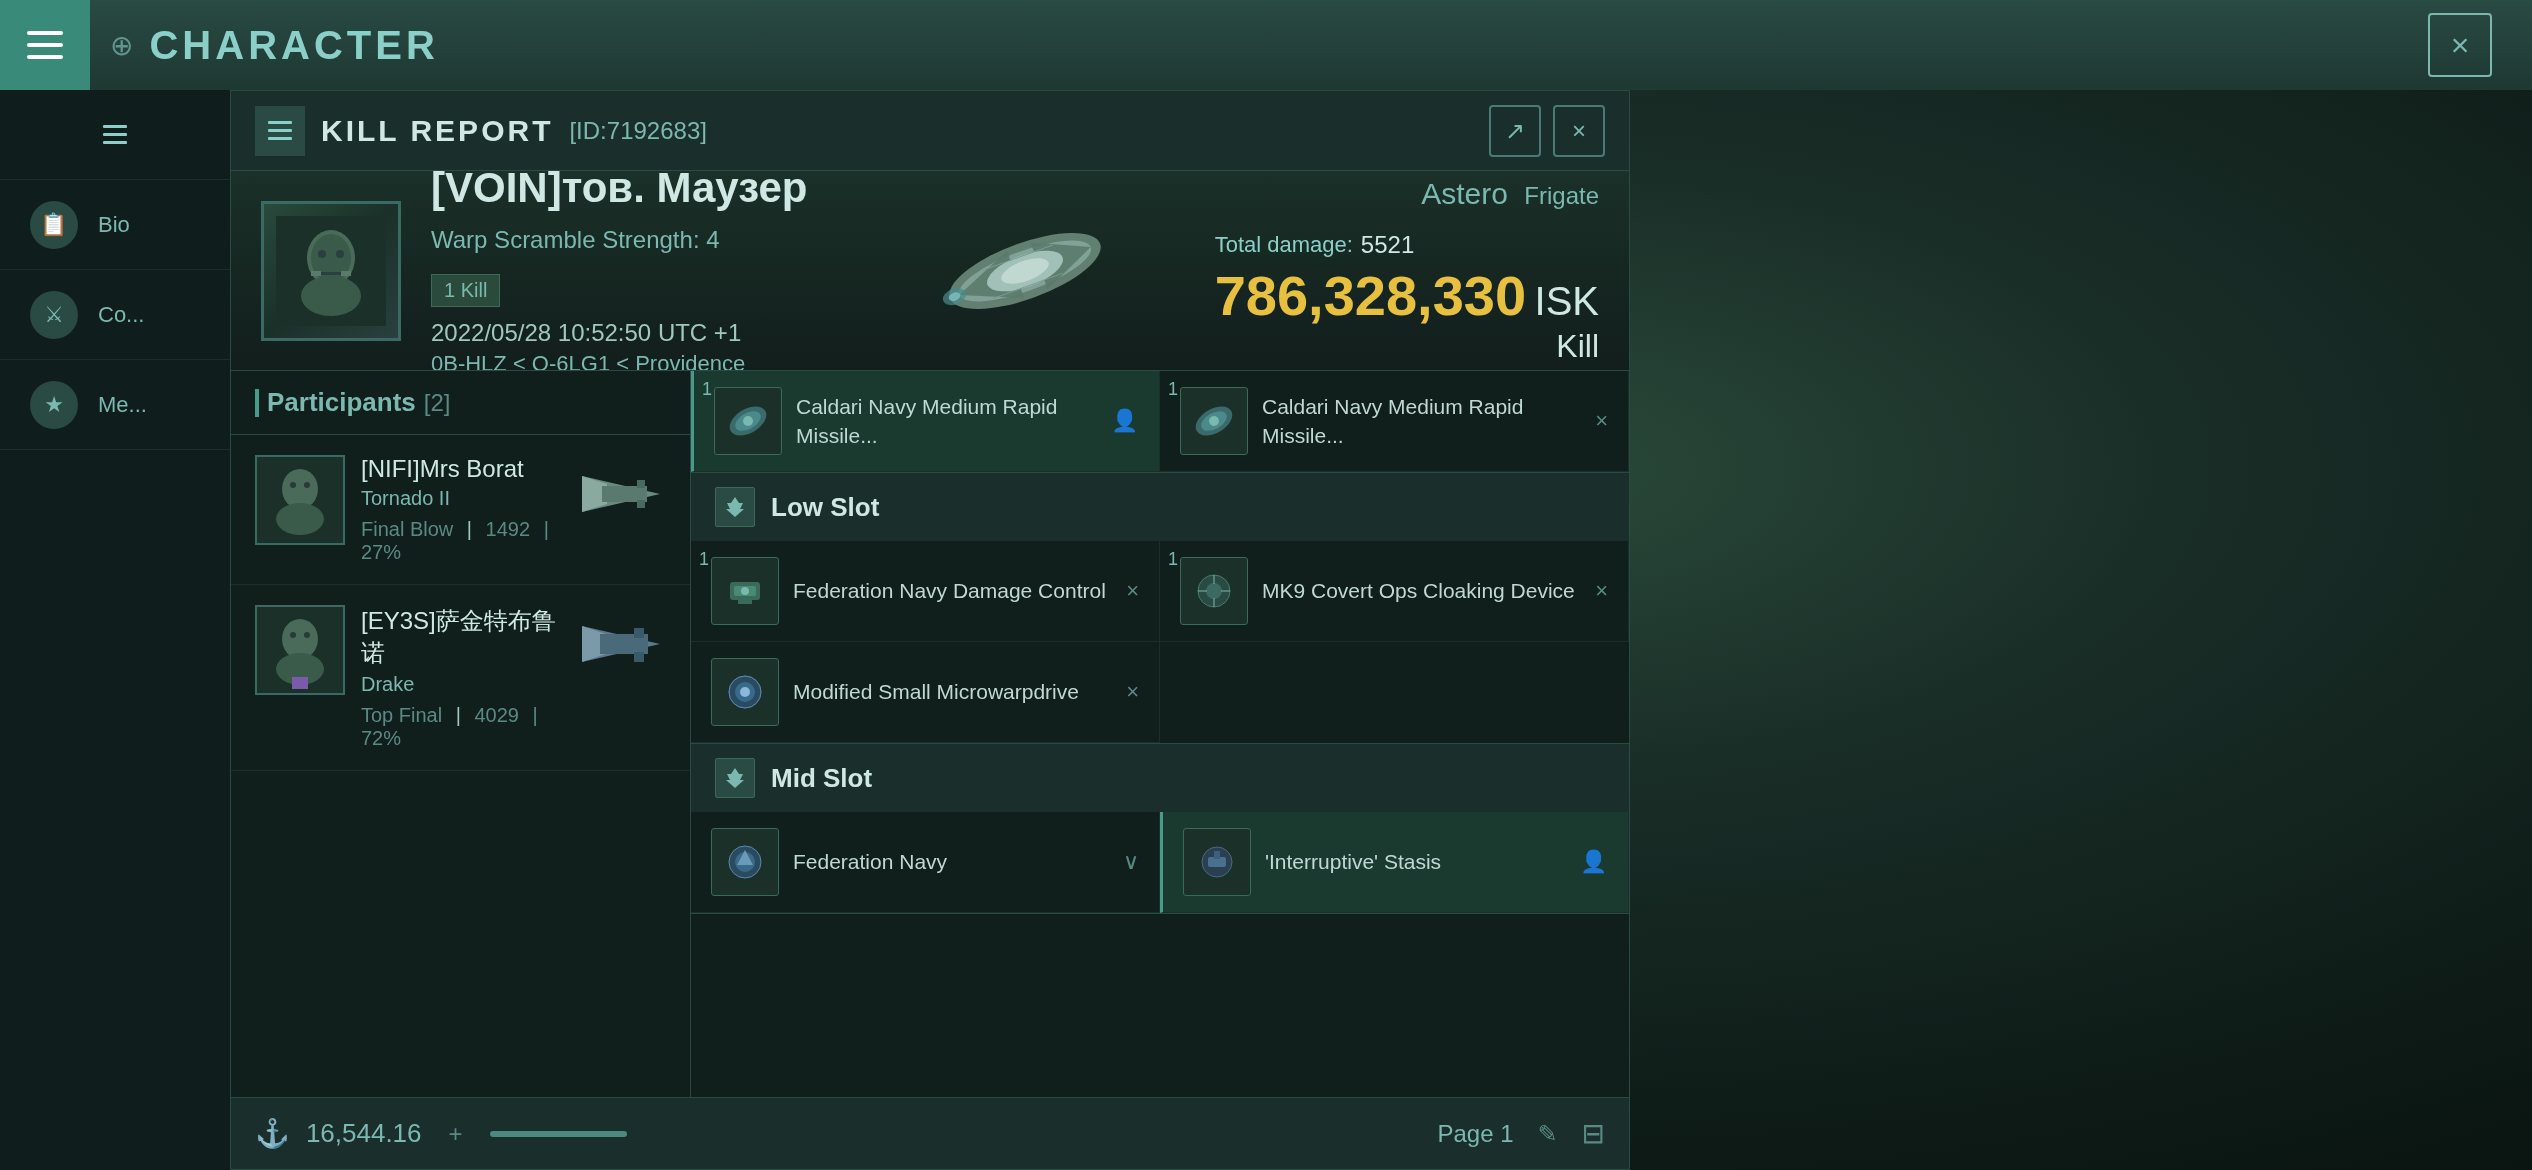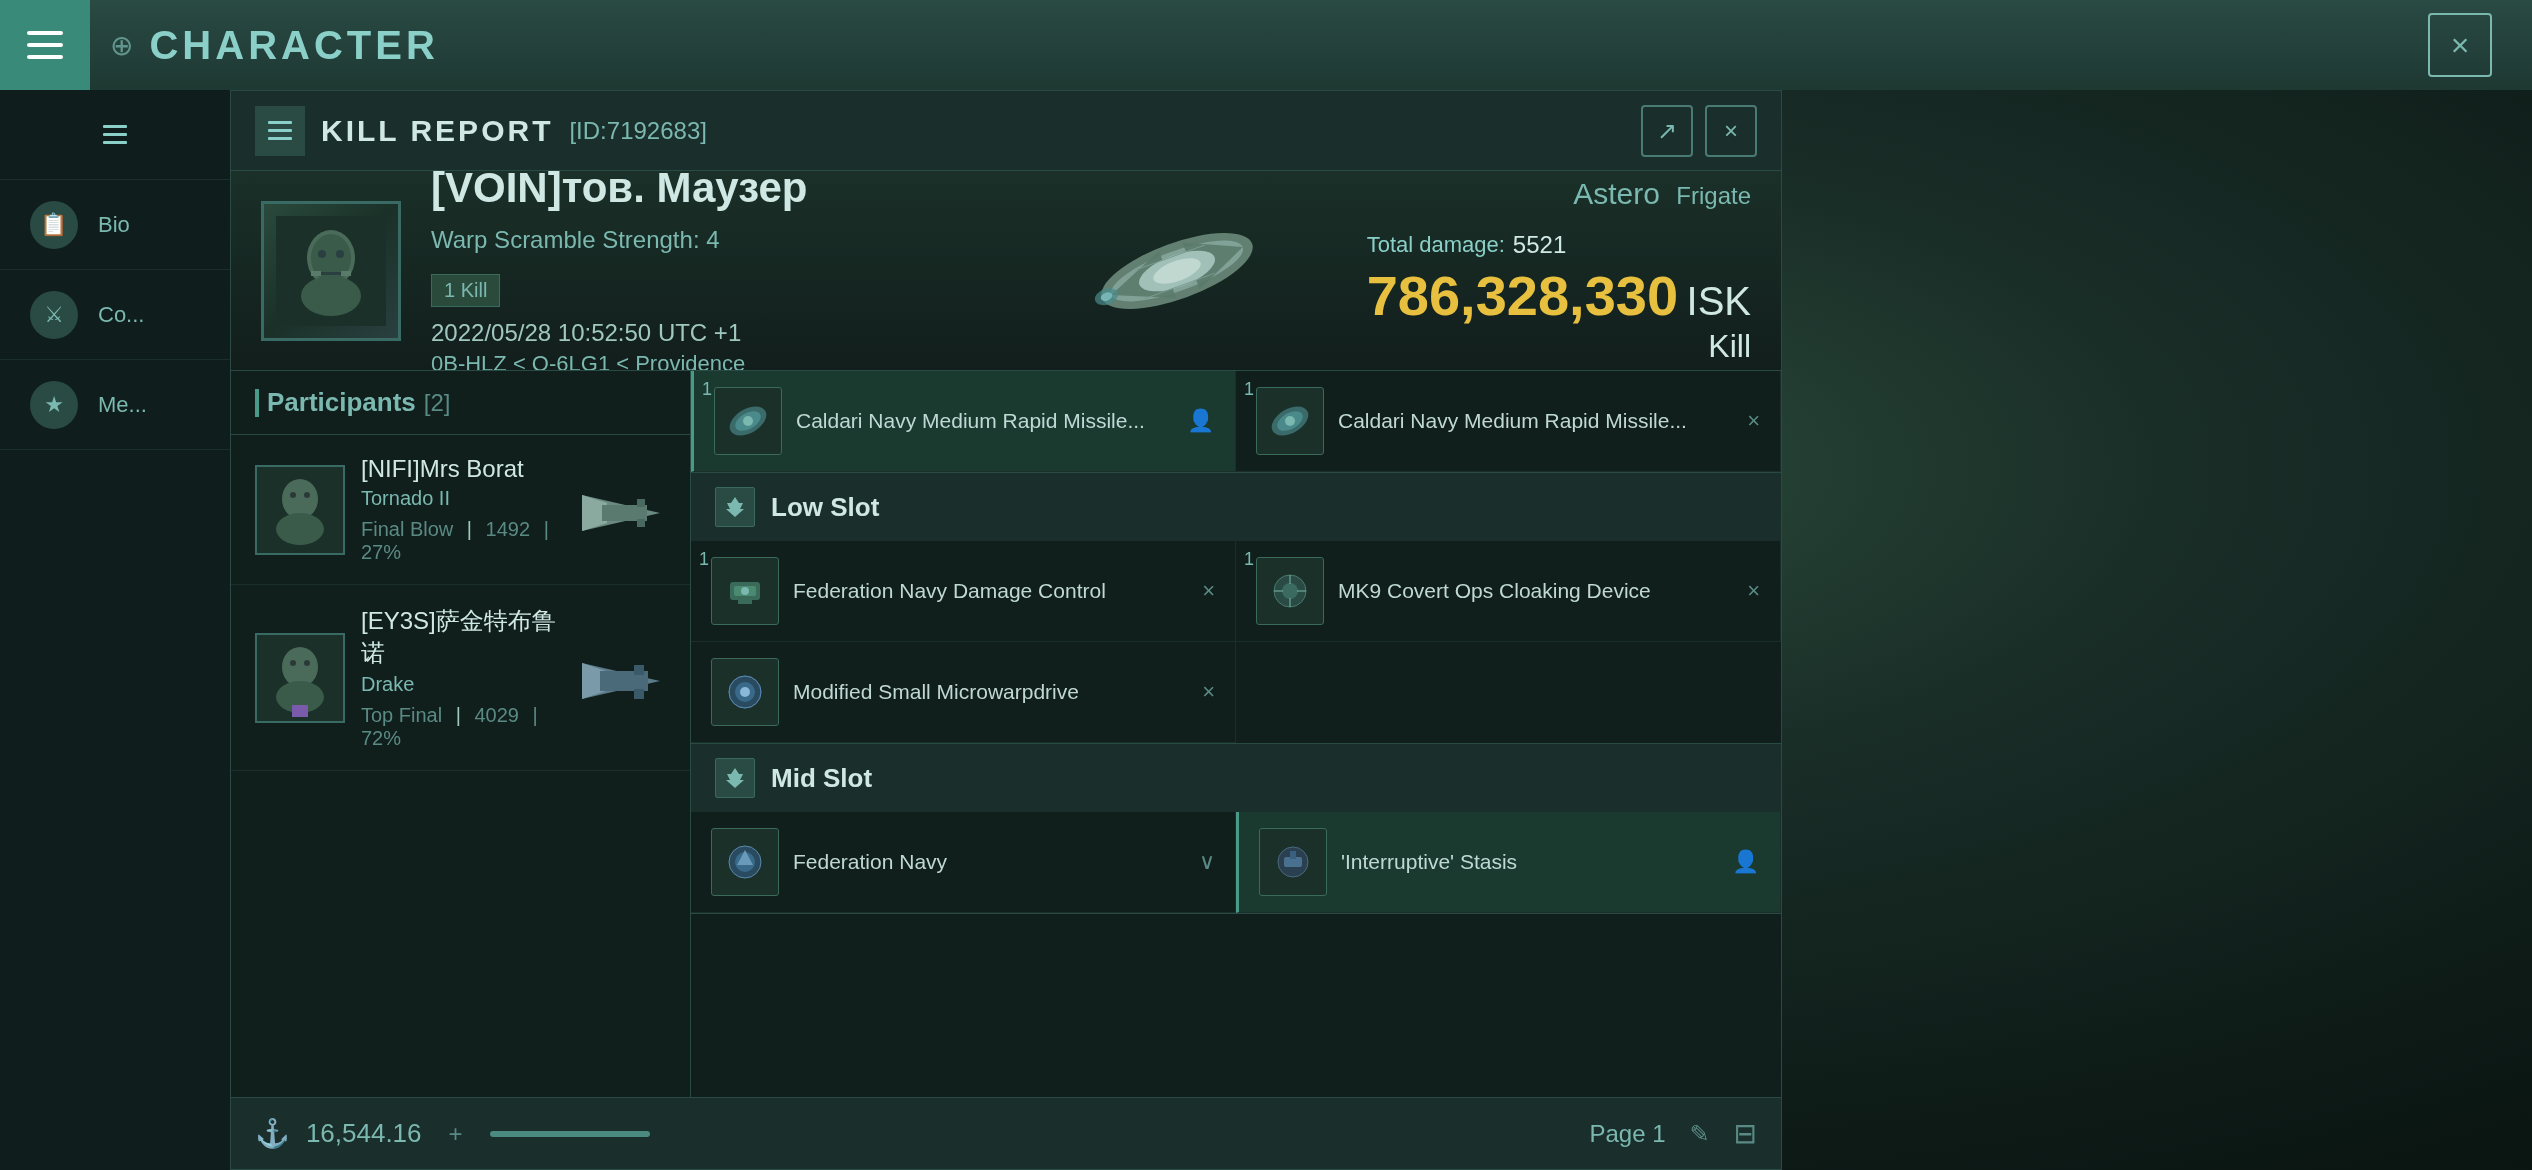--- a/index.html
+++ b/index.html
@@ -126,21 +126,21 @@
     .sidebar-nav-item .nav-label {
       color: #7ab8b0;
       font-size: 22px;
     }
 
     
     .kill-report-panel {
       position: absolute;
       top: 90px;
       left: 230px;
-      width: 1552px;
+      width: 1400px;
       bottom: 0;
       background: #101e1c;
       border: 1px solid #2a4a44;
       z-index: 10;
       display: flex;
       flex-direction: column;
     }
 
     .panel-header {
       height: 80px;
@@ -347,21 +347,20 @@
       font-weight: bold;
     }
     .section-header-count {
       color: #5a8a84;
       font-size: 24px;
     }
     .participant-item {
       padding: 20px 24px;
       border-bottom: 1px solid #1a2e2c;
       display: flex;
-      align-items: center;
       gap: 16px;
       cursor: pointer;
     }
     .participant-avatar {
       width: 90px;
       height: 90px;
       border: 2px solid #3a6a64;
       background: #1a3028;
       display: flex;
       align-items: center;

